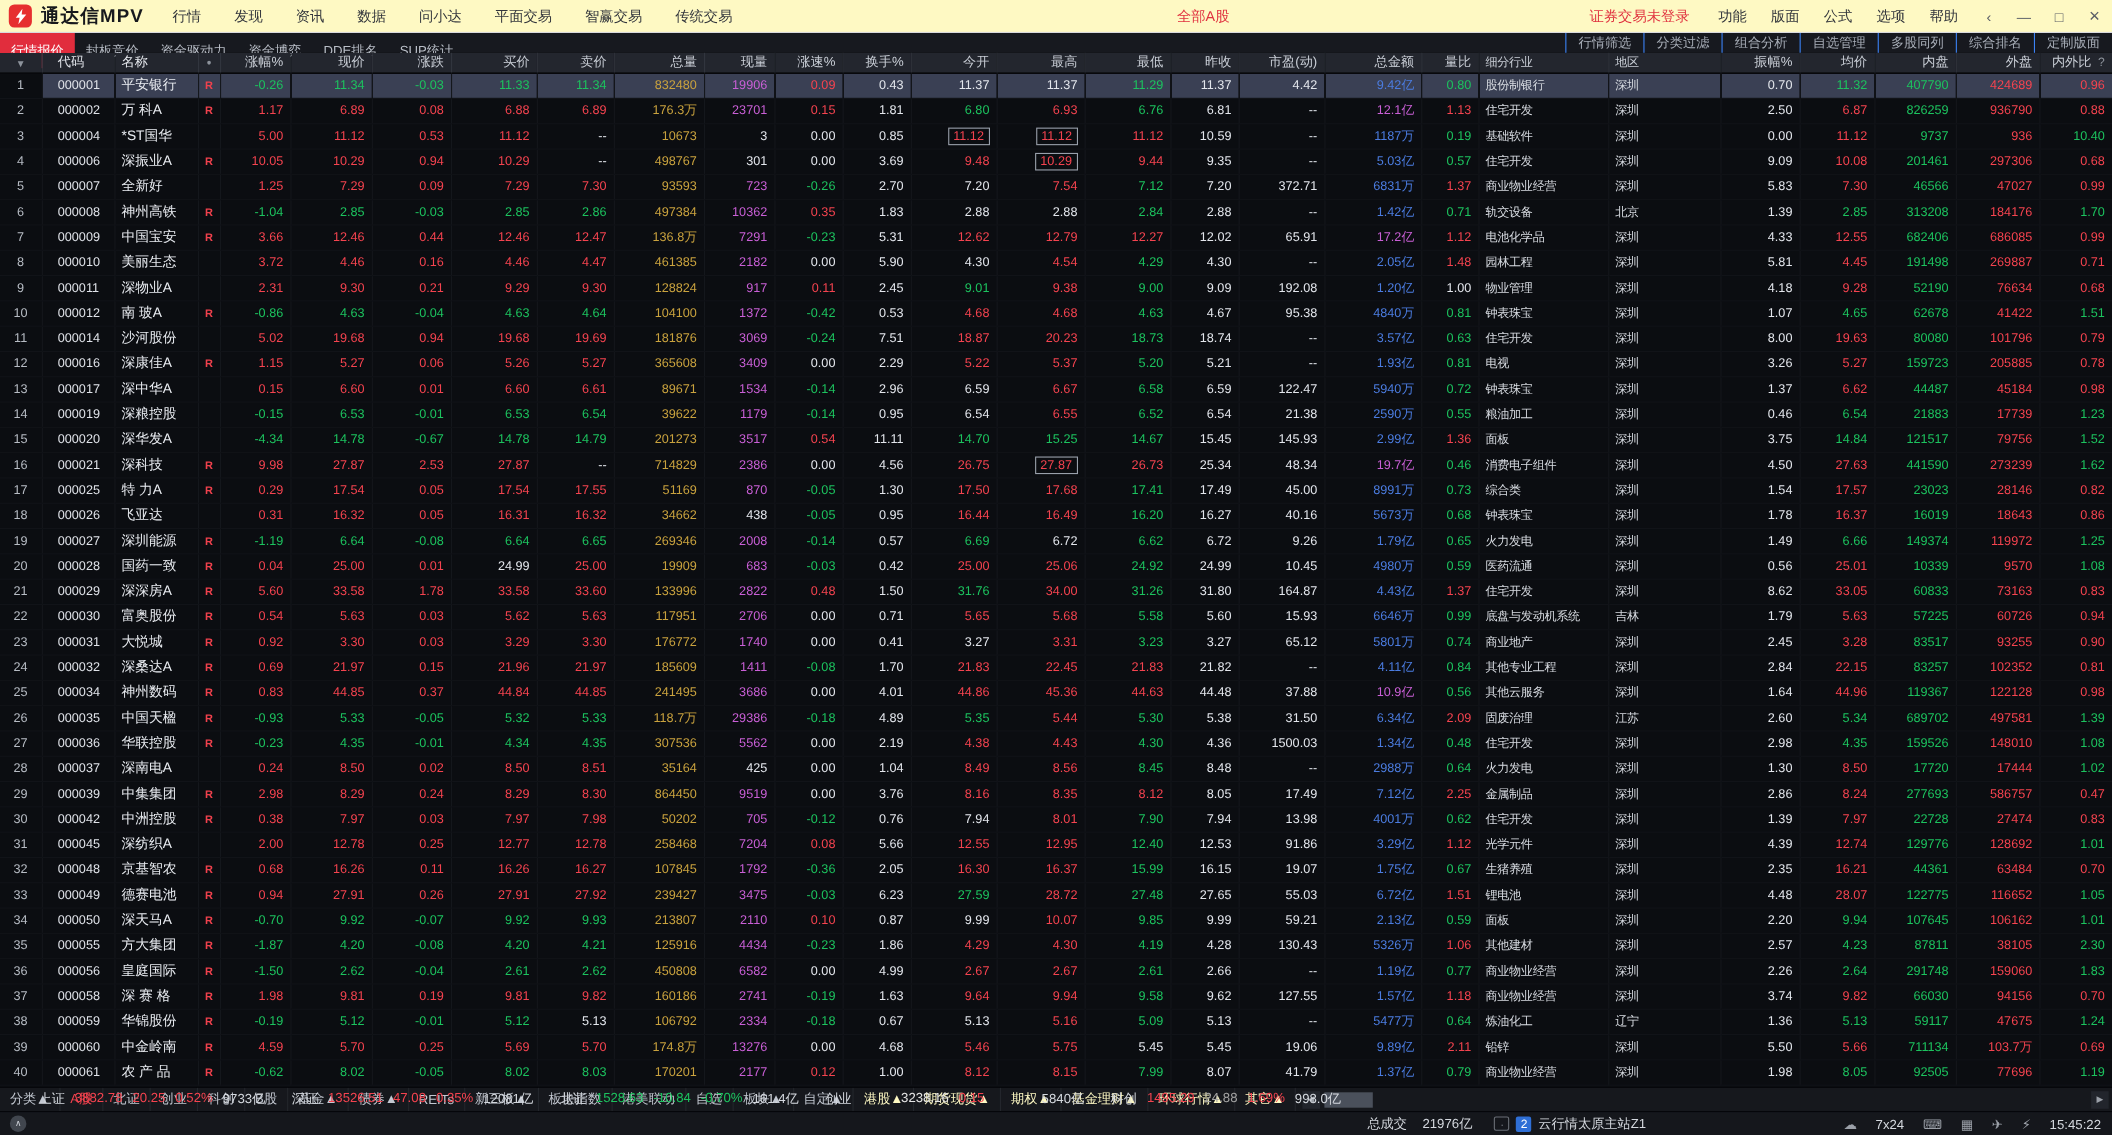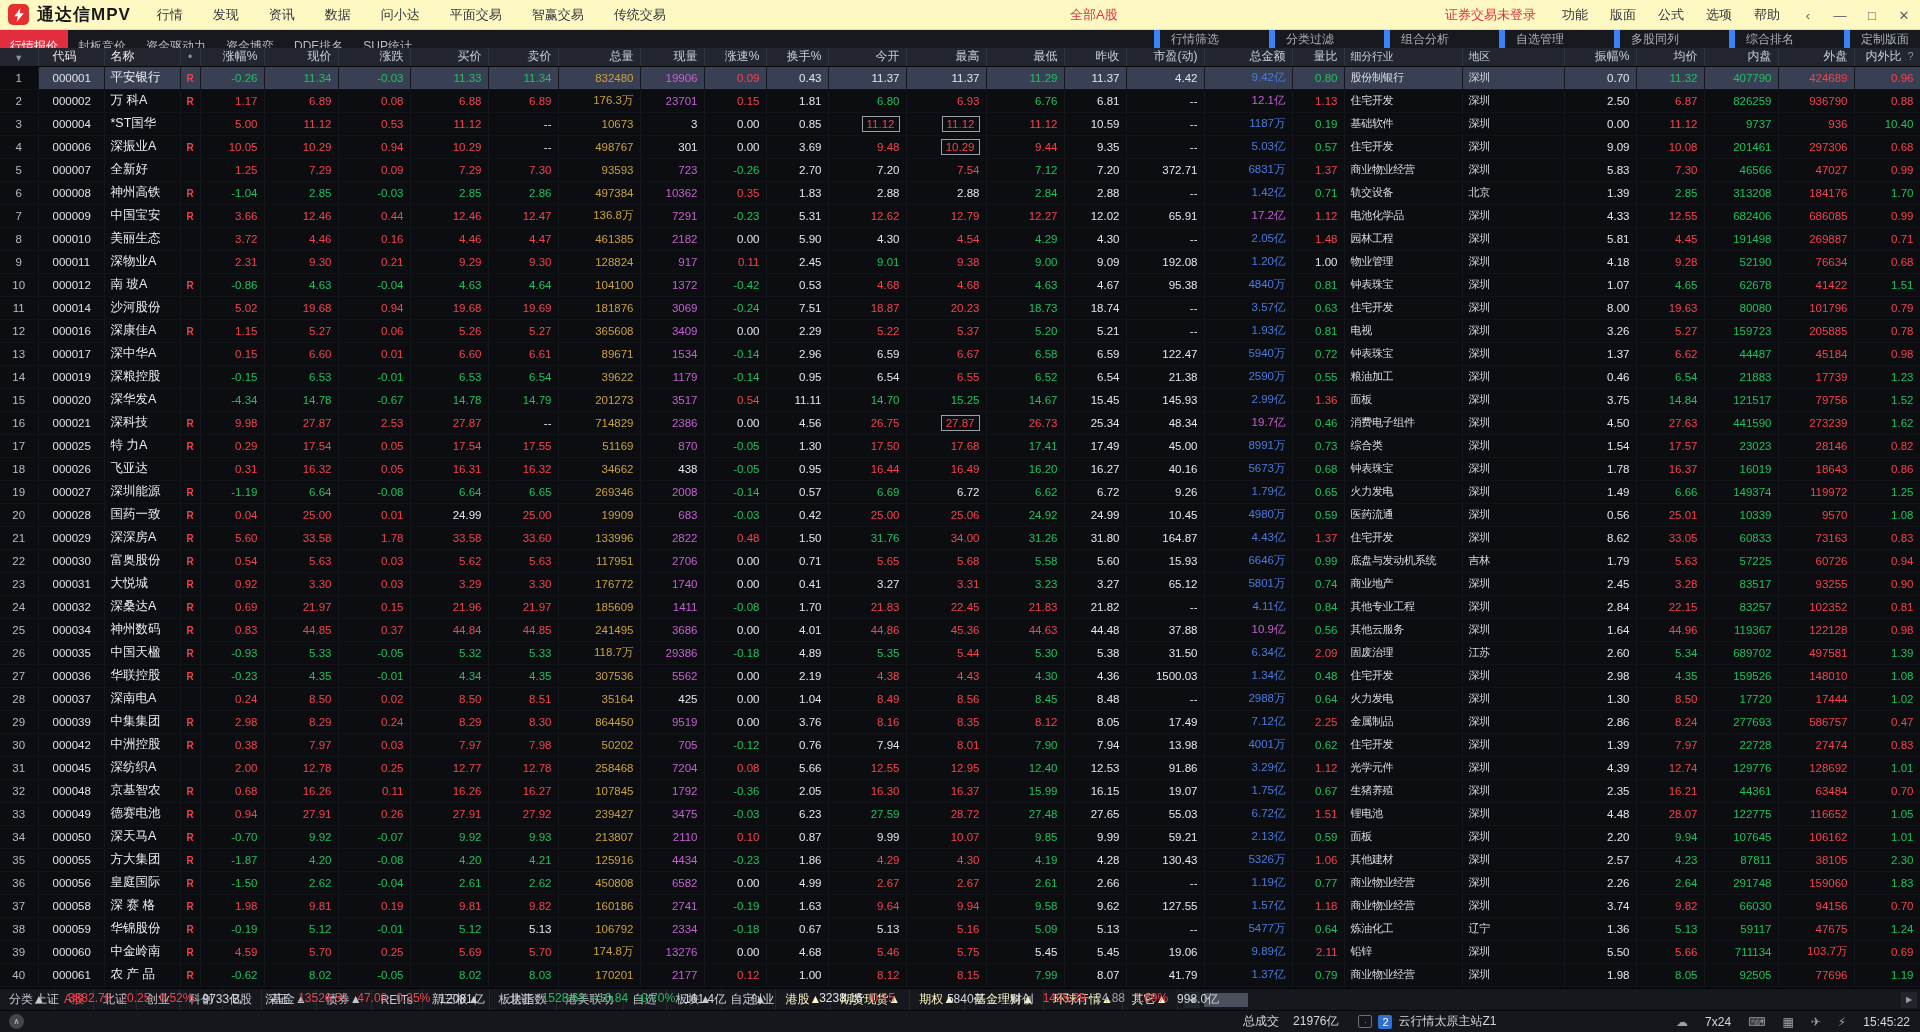--- a/index.html
+++ b/index.html
@@ -24,21 +24,21 @@
   .right-menus { display:flex; gap:22px; font-size:13px; color:#33363c; margin-right:20px; }
   .win-controls { display:flex; gap:16px; color:#5a5e66; font-size:13px; align-items:center; }
   .win-controls span { width:16px; text-align:center; }
   
   .toolbar { position:absolute; top:30px; left:0; width:1920px; height:18px; background:#17191f;
     display:flex; align-items:stretch; font-size:12px; }
   .tool-tabs { display:flex; }
   .tool-tab { padding:16px 10px; display:flex; align-items:center; color:#b9bec7; }
   .tool-tab.active { background:#e12d3d; color:#ffffff; }
   .toolbar-right { margin-left:auto; display:flex; }
-  .toolbar-right .item { padding:0 11px; border-left:6px solid #3b82f6; display:flex; align-items:center; color:#a9afb9;margin-left:39px; }
+  .toolbar-right .item { padding:0 11px; border-left:1px solid #3b82f6; display:flex; align-items:center; color:#a9afb9; }
   
   .table-wrap { position:absolute; top:48px; left:0; width:1920px; }
   table { border-collapse:collapse; table-layout:fixed; width:1920px; }
   thead td { height:18px; background:#23262e; color:#c9ced6; font-size:12px;
     border-right:1px solid #31353e; border-bottom:1px solid #07080a; padding:0 6px; white-space:nowrap; overflow:hidden; }
   tbody td { height:23px; font-size:11.5px; padding:0 6px; white-space:nowrap; overflow:hidden;
     border-bottom:1px solid #111318; border-right:1px solid #14171c; }
   thead td, tbody td { text-align:right; }
   table td:nth-child(1) { text-align:center; color:#b7bcc4; padding:0 2px; }
   table td:nth-child(2) { text-align:left; padding-left:14px; color:#dfe2e8; }

